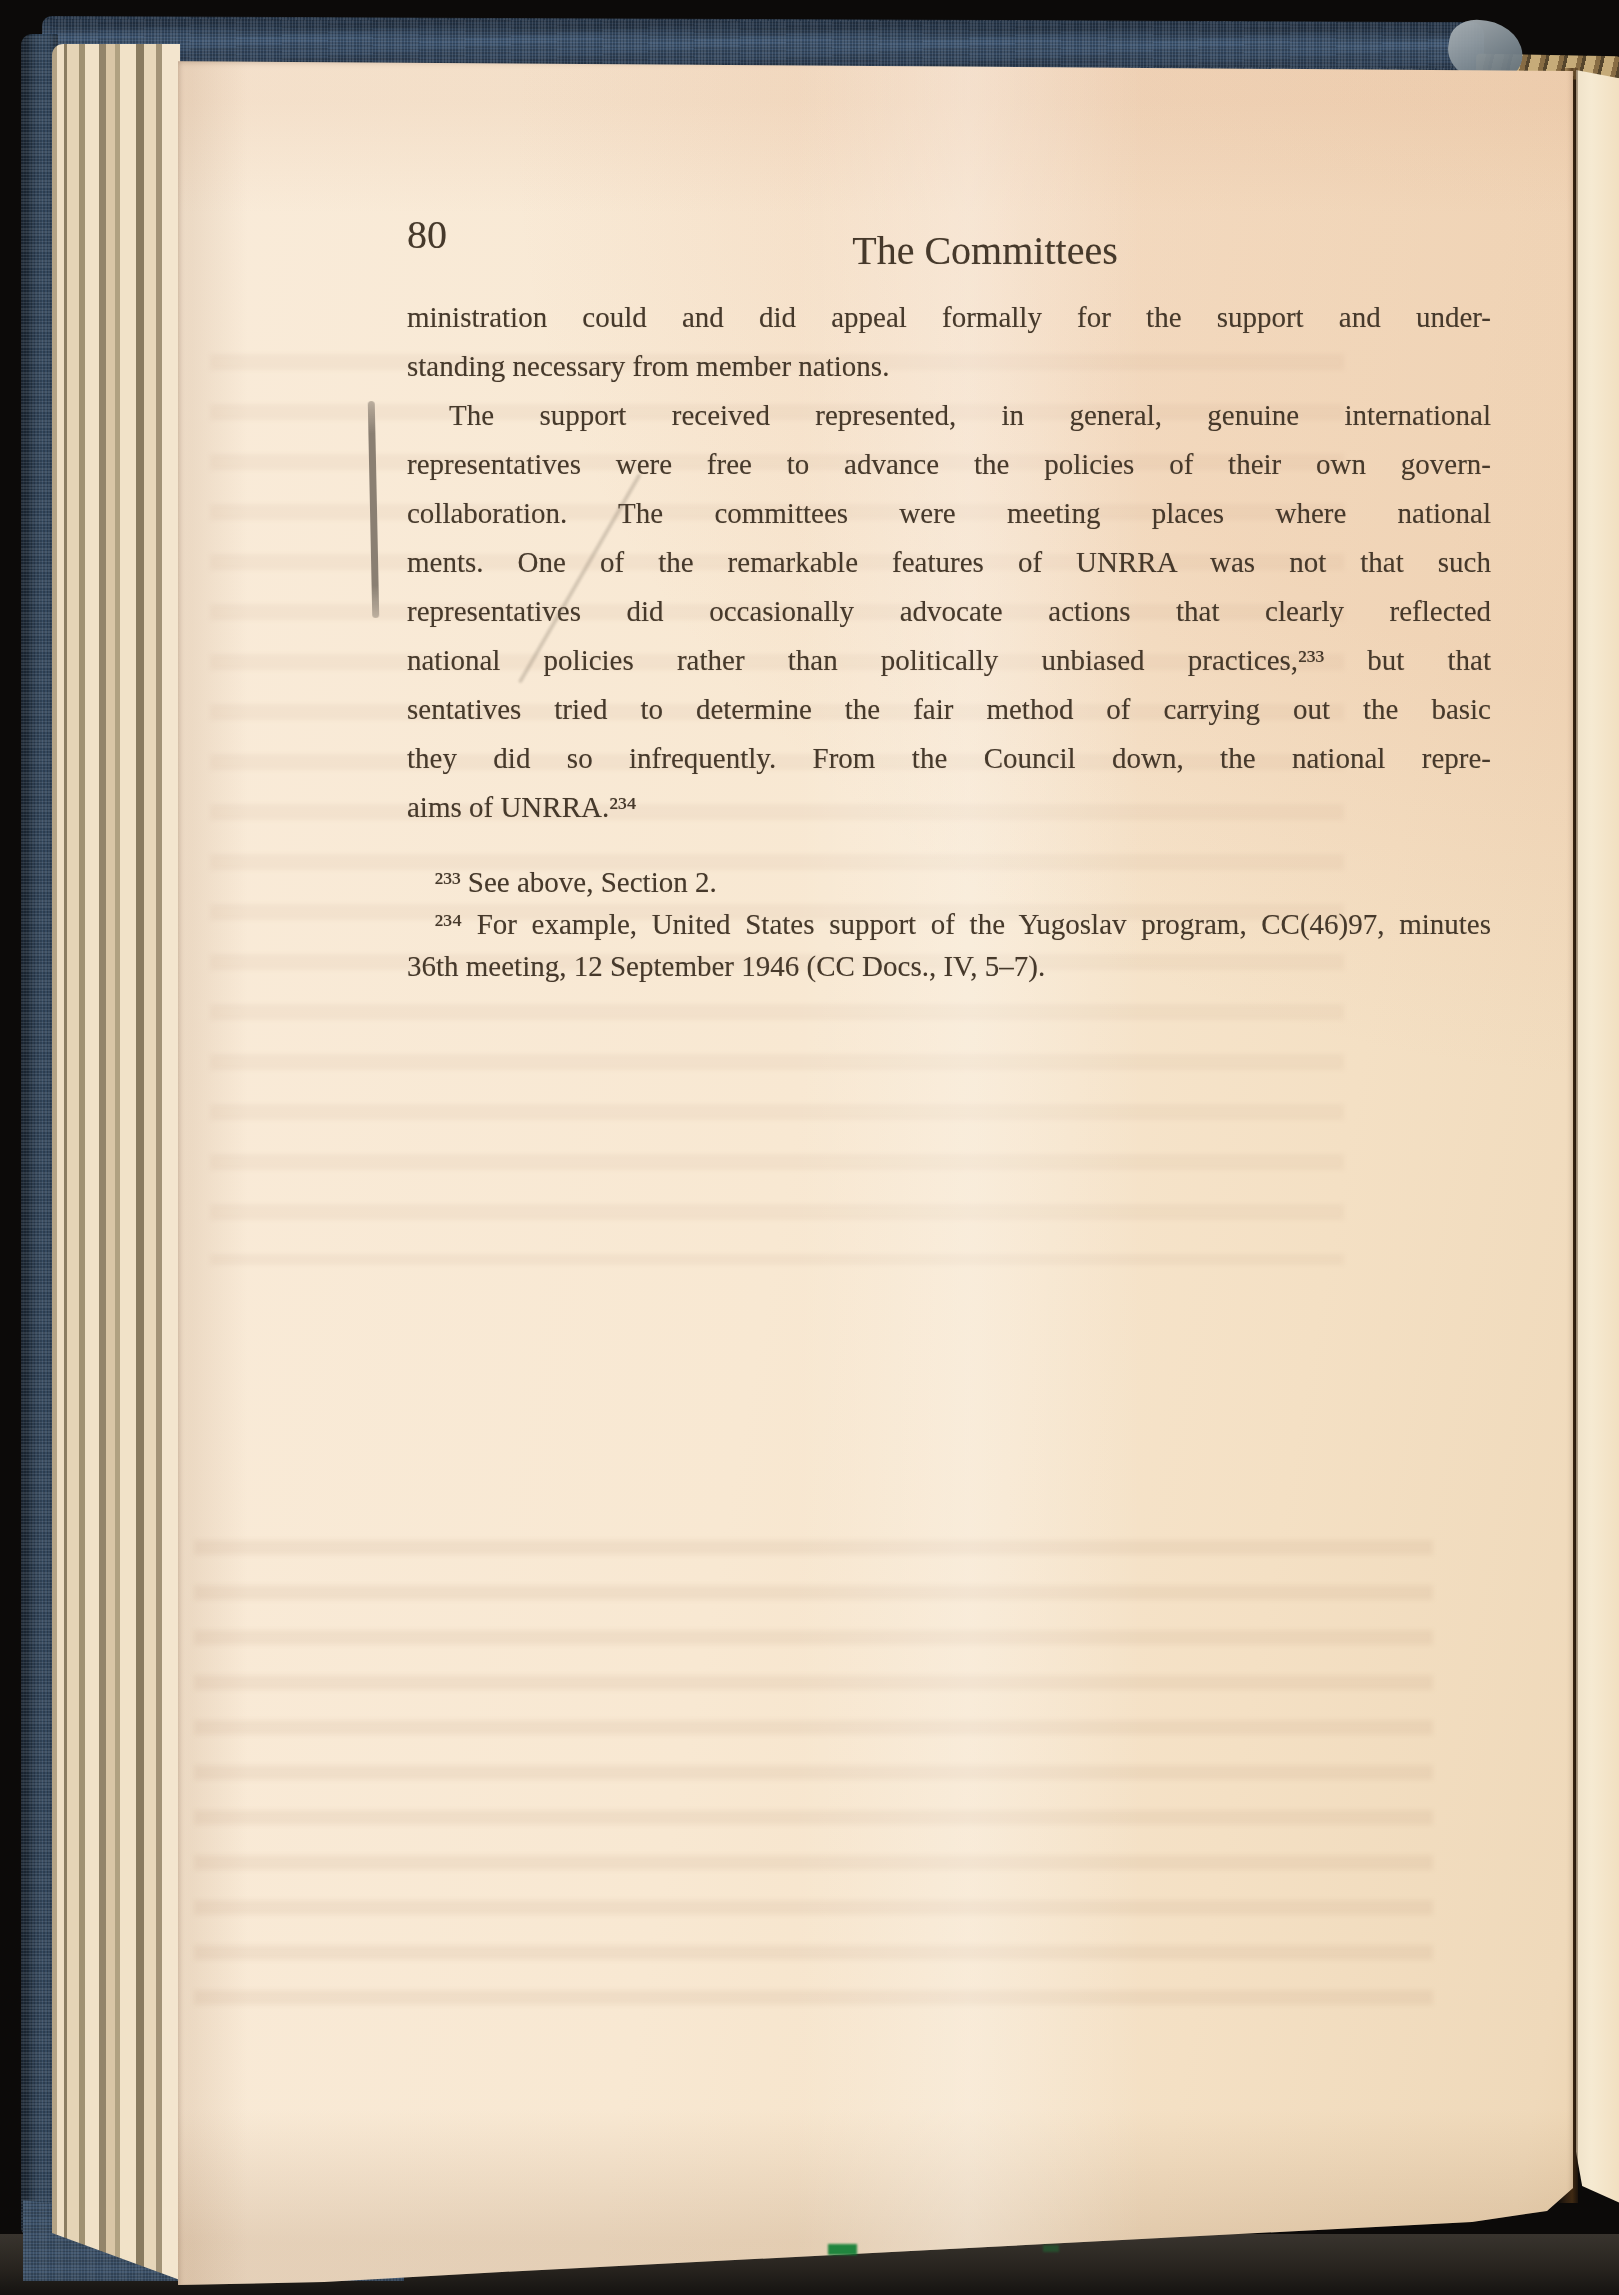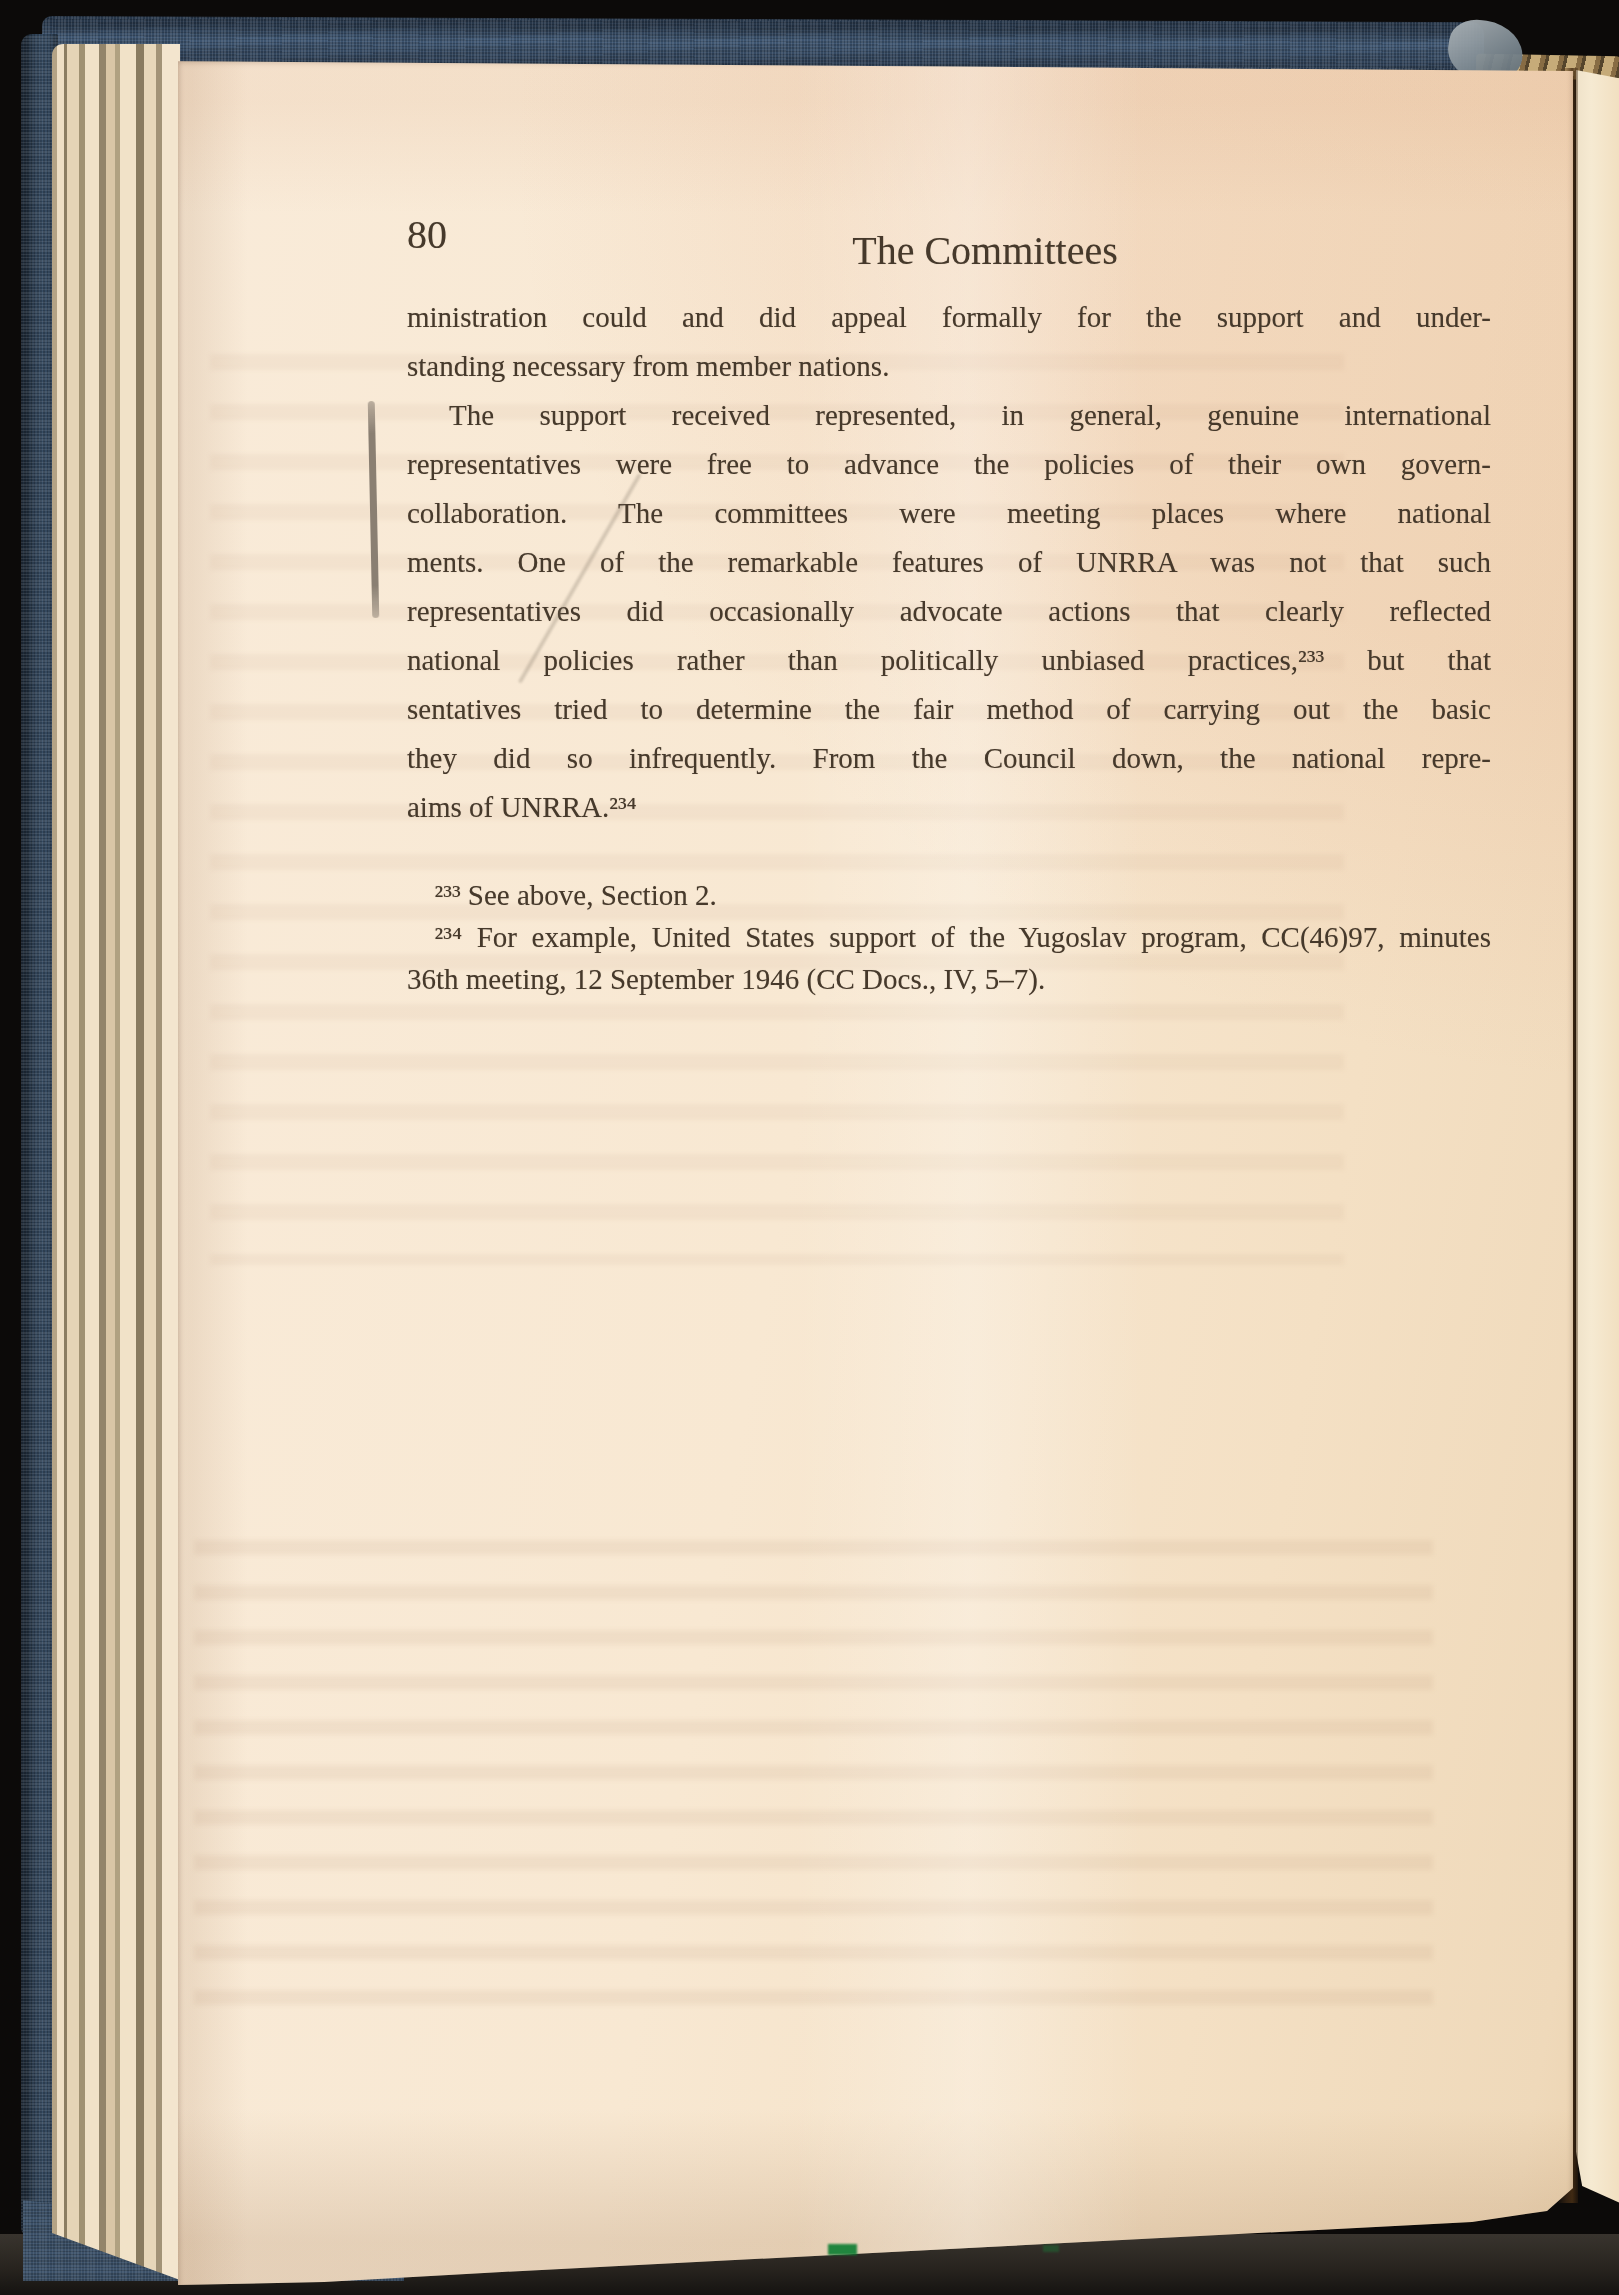--- a/index.html
+++ b/index.html
@@ -72,21 +72,21 @@
   
   .content{position:absolute;left:229px;top:151px;width:1084px;color:#46392b;
      text-shadow:0 0 0.8px rgba(70,57,43,.35);}
   .page-header{position:relative;height:52px;margin-bottom:32px;}
   .page-num{position:absolute;left:0;top:0;font-size:40px;line-height:52px;}
   .running-head{position:absolute;left:50%;top:16px;transform:translateX(-50%);
      font-size:40px;line-height:52px;white-space:nowrap;margin-left:36px;}
   .line{font-size:29px;line-height:49px;text-align:justify;}
   .just{text-align-last:justify;}
   .indent{text-indent:42px;}
-  .footnotes{margin-top:42px;}
+  .footnotes{margin-top:29px;}
   .fn-line{font-size:29px;line-height:42px;text-align:justify;}
   .fn-line.indent{text-indent:27.5px;}
   .fn-line.just{text-align-last:justify;}
 
   
   .pencil-margin{position:absolute;left:192px;top:343px;width:6.5px;height:217px;z-index:6;
      background:linear-gradient(180deg,rgba(138,127,114,.55),#8a7f72 15% 85%,rgba(138,127,114,.5));
      border-radius:4px;transform:rotate(-1.2deg);filter:blur(0.5px);}
   .pencil-stroke{position:absolute;left:460px;top:416px;width:4px;height:241px;z-index:6;
      background:#7a6f60;opacity:.28;border-radius:2.4px;filter:blur(0.8px);

